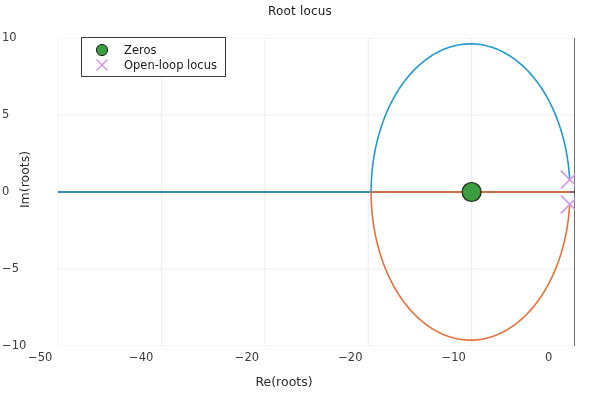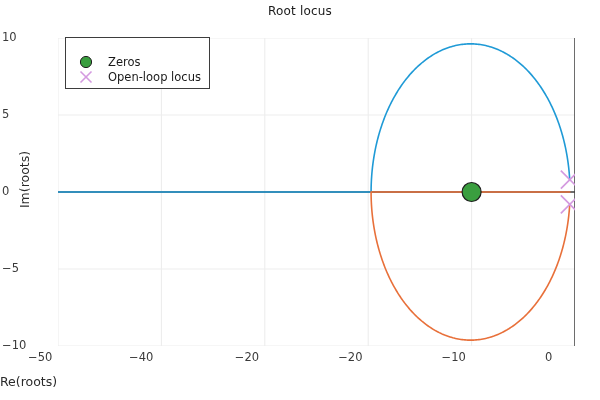--- a/index.html
+++ b/index.html
@@ -44,21 +44,21 @@
   }
   .axis-label {
     position: absolute;
     color: #2b2b2b;
     font-size: 12.5px;
   }
   #xlabel {
     left: 0;
     top: 374px;
     width: 568px;
-    text-align: left;
+    text-align: center;
   }
   #ylabel {
     left: -46px;
     top: 172px;
     width: 140px;
     text-align: center;
     transform: rotate(-90deg);
     transform-origin: center center;
   }
   .tick-x {
@@ -71,25 +71,25 @@
   }
   .tick-y {
     position: absolute;
     font-size: 11.5px;
     color: #3a3a3a;
     width: 48px;
     left: 2px;
   }
   #legend {
     position: absolute;
-    left: 65px;
+    left: 81px;
     top: 37px;
     background: #ffffff;
     border: 1px solid #3d3d3d;
-    padding: 16px 8px 4px 6px;
+    padding: 4px 8px 4px 6px;
     box-sizing: border-box;
   }
   .legend-row {
     display: flex;
     align-items: center;
     height: 15px;
   }
   .legend-marker {
     width: 28px;
     height: 15px;

